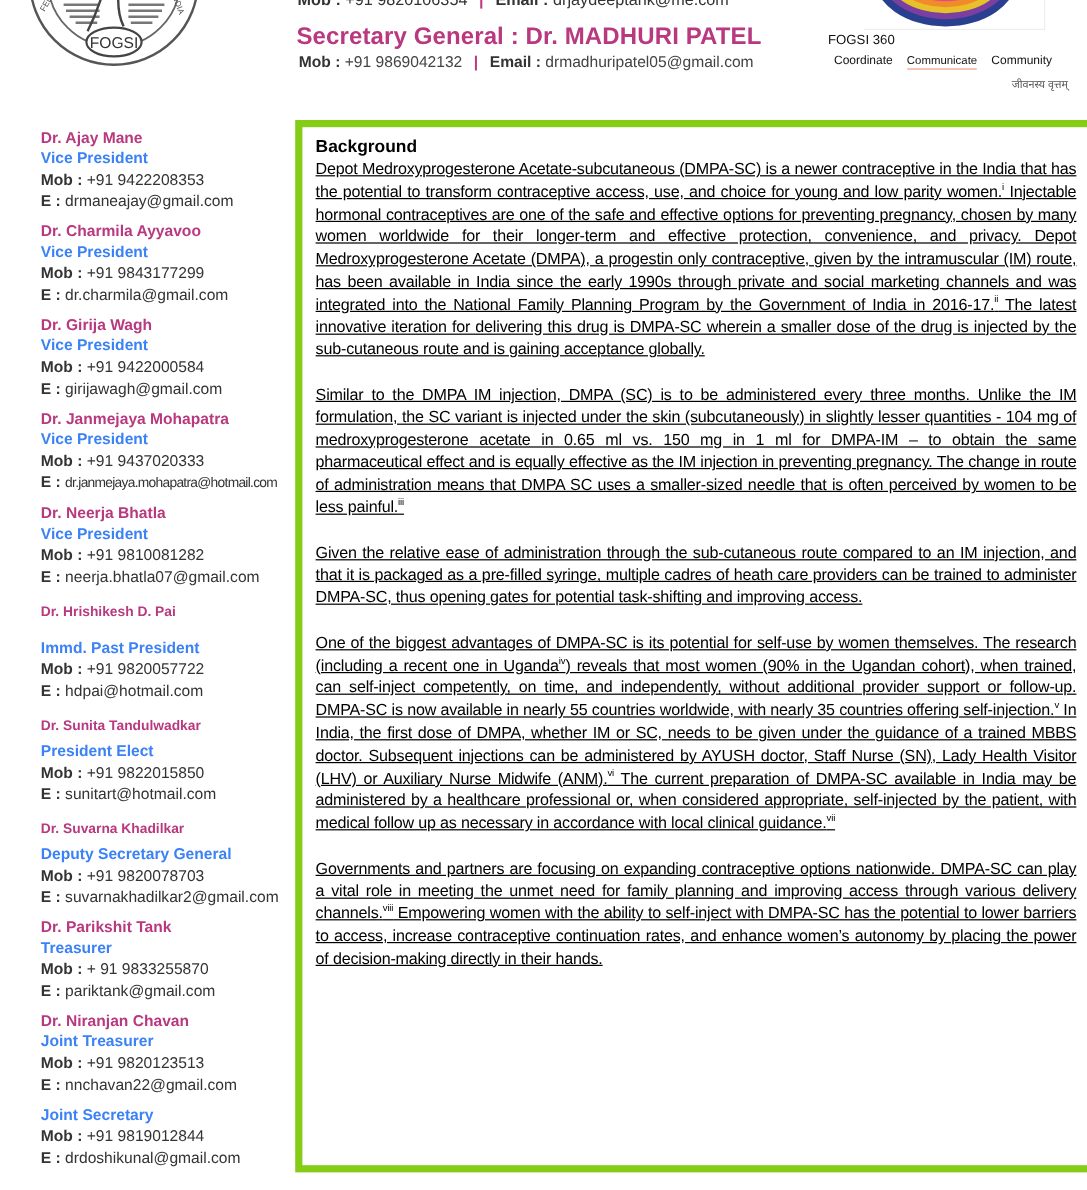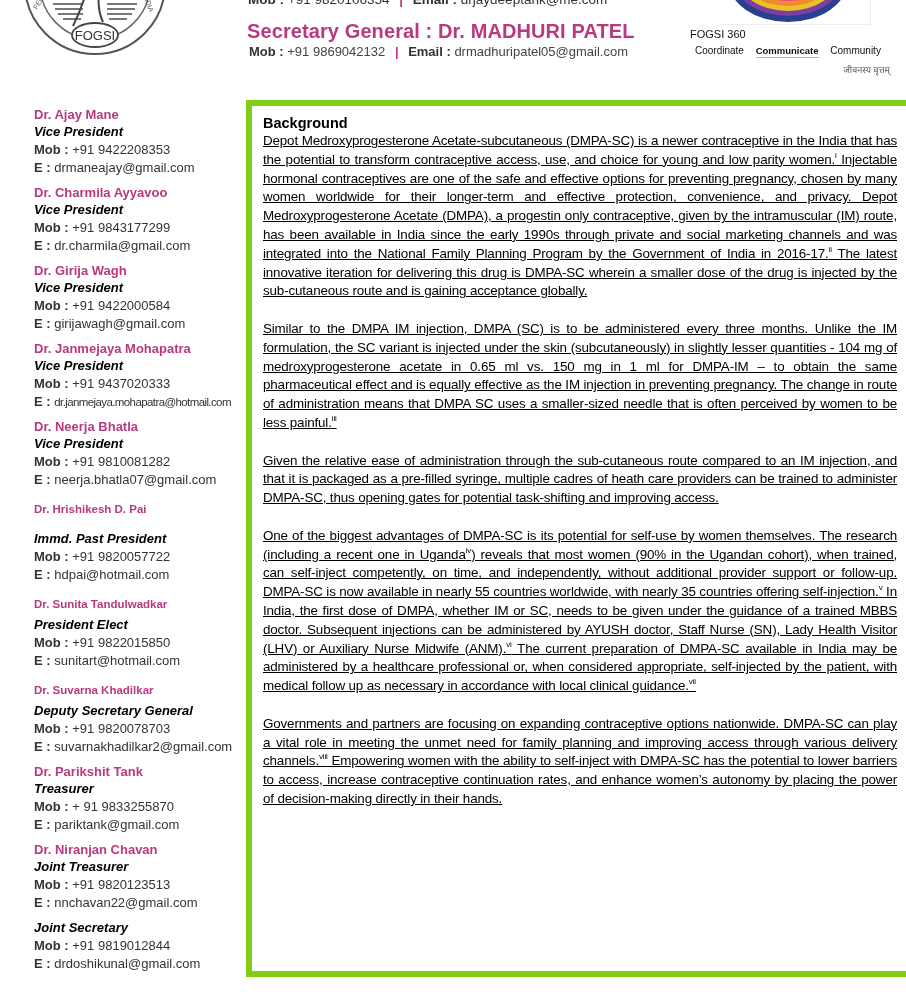--- a/index.html
+++ b/index.html
@@ -13,28 +13,28 @@
   .sec-title { position: absolute; left: 247px; top: 20px; font-size: 20px; font-weight: bold; color: #b8397f; white-space: nowrap; letter-spacing: 0.1px; }
   .sec-contact { position: absolute; left: 249px; top: 44px; font-size: 13px; color: #444; white-space: nowrap; }
   .sec-contact b { color: #333; }
 
   .fogsi360 { position: absolute; left: 690px; top: 0; width: 200px; height: 85px; }
   .f360-rainbow { position: absolute; left: 36px; top: -40px; width: 124px; height: 64px; }
   .f360-frame { position: absolute; left: 30px; top: 0; width: 150px; height: 24px; border-right: 1px solid #eee; border-bottom: 1px solid #eee; }
   .f360-title { position: absolute; left: 0; width: 200px; top: 28px; text-align: left; font-size: 11px; color: #111; }
   .f360-words { position: absolute; left: 5px; top: 45px; font-size: 10px; color: #111; white-space: nowrap; }
   .f360-words span { display: inline-block; }
-  .f360-mid { margin: 0 9px; font-size: 9.5px; border-bottom: 1.5px solid #f0a080; padding-bottom: 1px; font-weight: bold; }
+  .f360-mid { margin: 0 9px; font-size: 9.5px; border-bottom: 1.5px solid #f0a080; padding-bottom: 1px; }
   .f360-hindi { position: absolute; left: 0; width: 200px; top: 63px; text-align: right; font-size: 9px; color: #555; }
 
   
   .sidebar { position: absolute; left: 34px; top: 106px; width: 220px; }
   .member { margin-bottom: 7px; }
   .m-name { font-size: 13px; font-weight: bold; color: #b8397f; line-height: 17px; }
-  .m-role { font-size: 13px; font-weight: bold; color: #000000; line-height: 18px; font-style: italic; }
+  .m-role { font-size: 13px; font-weight: bold; color: #3b82f6; line-height: 18px; }
   .m-line { font-size: 13px; color: #333; line-height: 18px; white-space: nowrap; }
   .m-line b { color: #333; }
   .m-small { font-size: 11.5px; }
   .m-name.small { font-size: 11.5px; }
 
   
   .main-box { position: absolute; left: 246px; top: 100px; width: 668px; height: 877px; border: 6px solid #84cc16; box-sizing: border-box; padding: 8px 11px 0 11px; }
   .bg-title { font-family: "Liberation Sans", sans-serif; font-weight: bold; font-size: 14.5px; color: #000; line-height: 18px; }
   .para { font-family: "Liberation Sans", sans-serif; font-size: 13.4px; line-height: 18.8px; color: #000; text-align: justify; margin: 0 0 18.8px 0; letter-spacing: -0.15px; text-decoration: underline; }
   .para sup { font-size: 8px; line-height: 0; vertical-align: 6px; }

